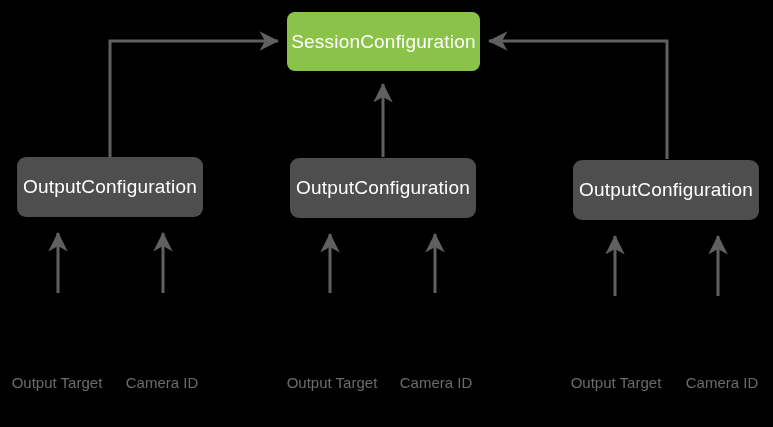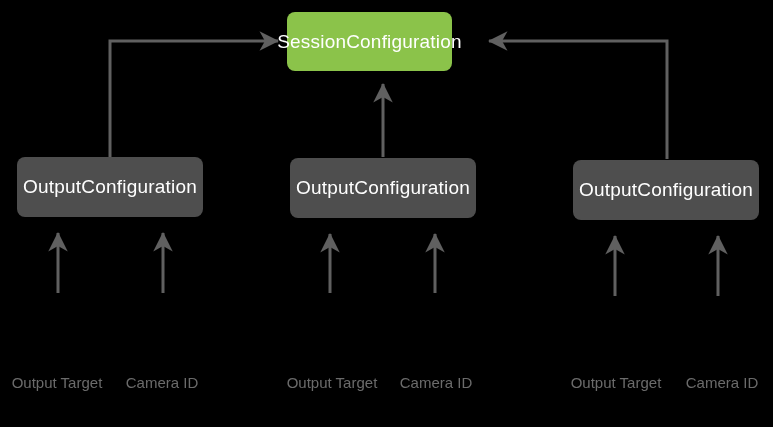--- a/index.html
+++ b/index.html
@@ -31,28 +31,29 @@
     border-radius: 8px;
     color: #FFFFFF;
     font-size: 19px;
     letter-spacing: 0.2px;
     white-space: nowrap;
     box-sizing: border-box;
   }
   .node-session {
     left: 287px;
     top: 12px;
-    width: 165px;
+    width: 193px;
     height: 59px;
     background: #8BC34A;
   }
   .node-output {
     width: 186px;
     height: 60px;
     background: #4E4E4E;
+    border-radius: 9px;
   }
   .node-output-1 { left: 17px;  top: 157px; }
   .node-output-2 { left: 290px; top: 158px; }
   .node-output-3 { left: 573px; top: 160px; }
   .input-label {
     position: absolute;
     top: 374px;
     transform: translateX(-50%);
     color: #6B6B6B;
     font-size: 15px;

